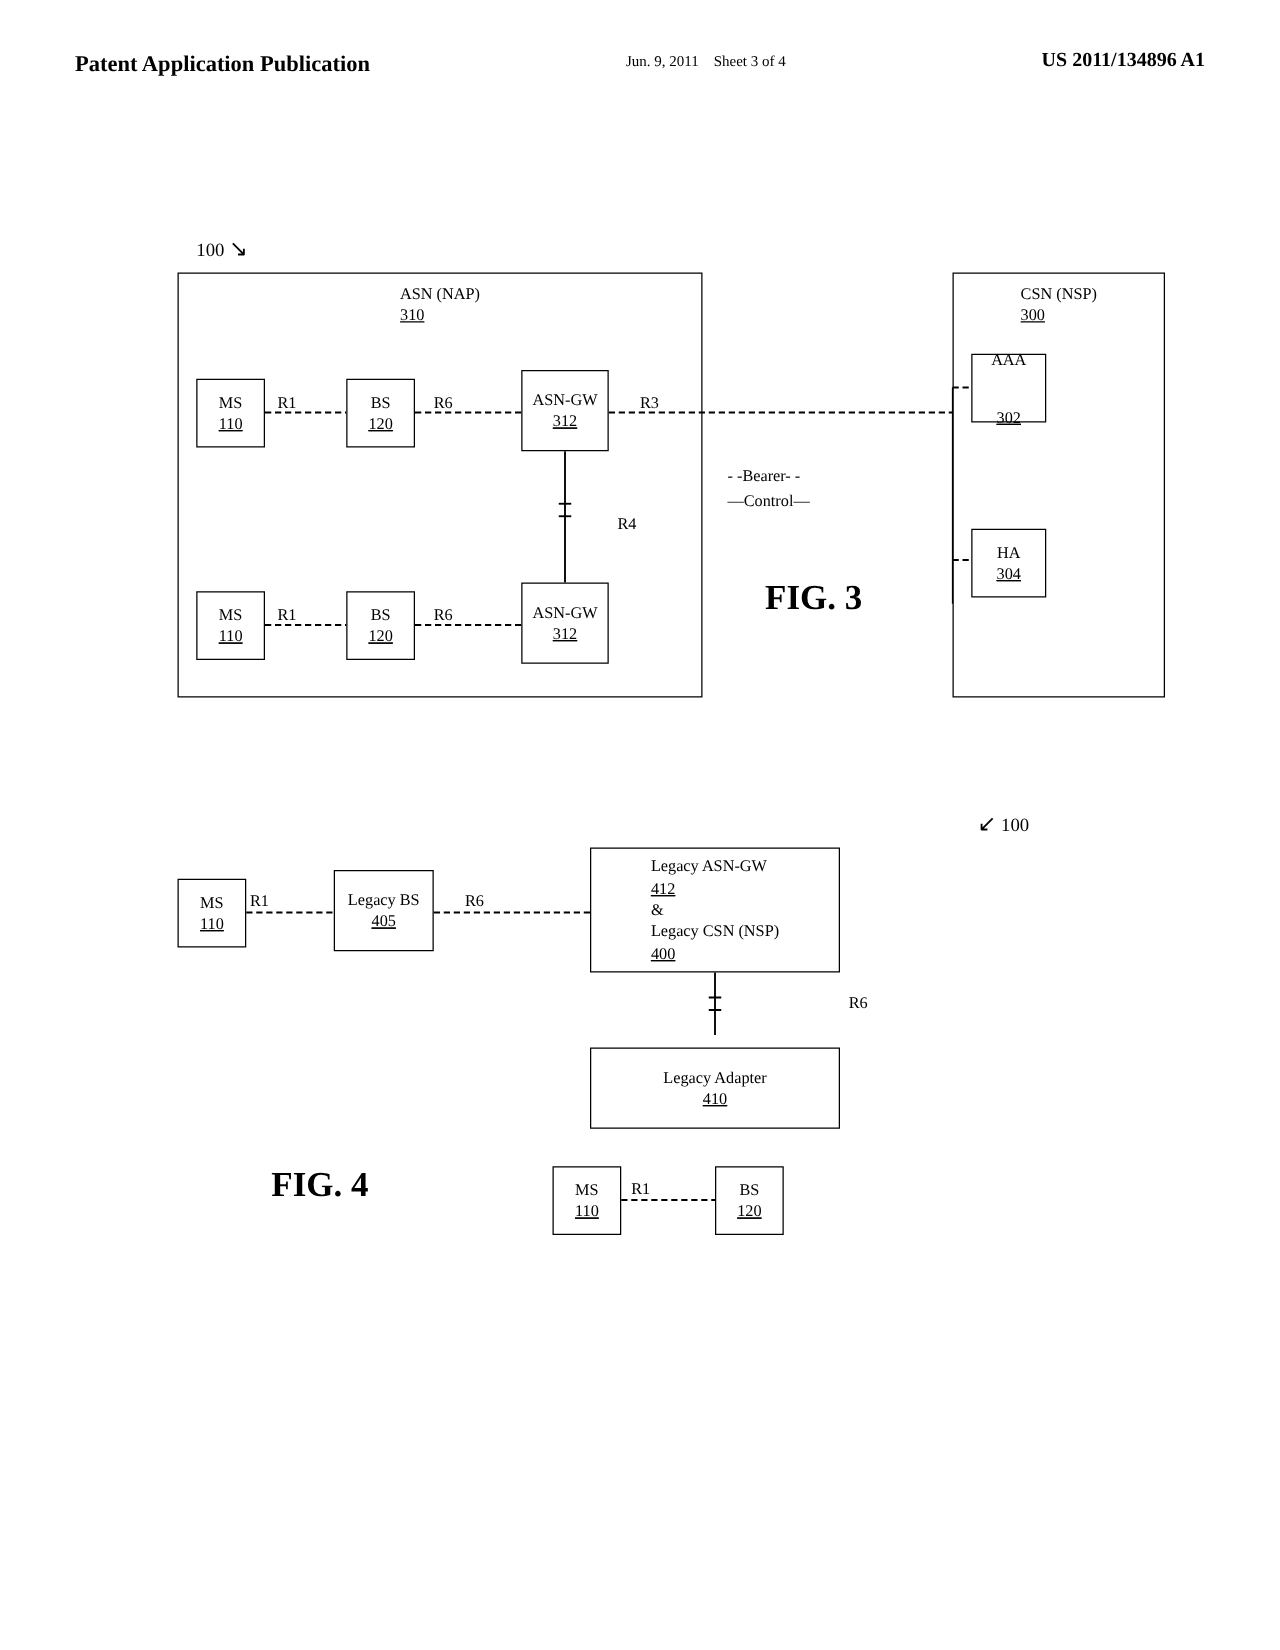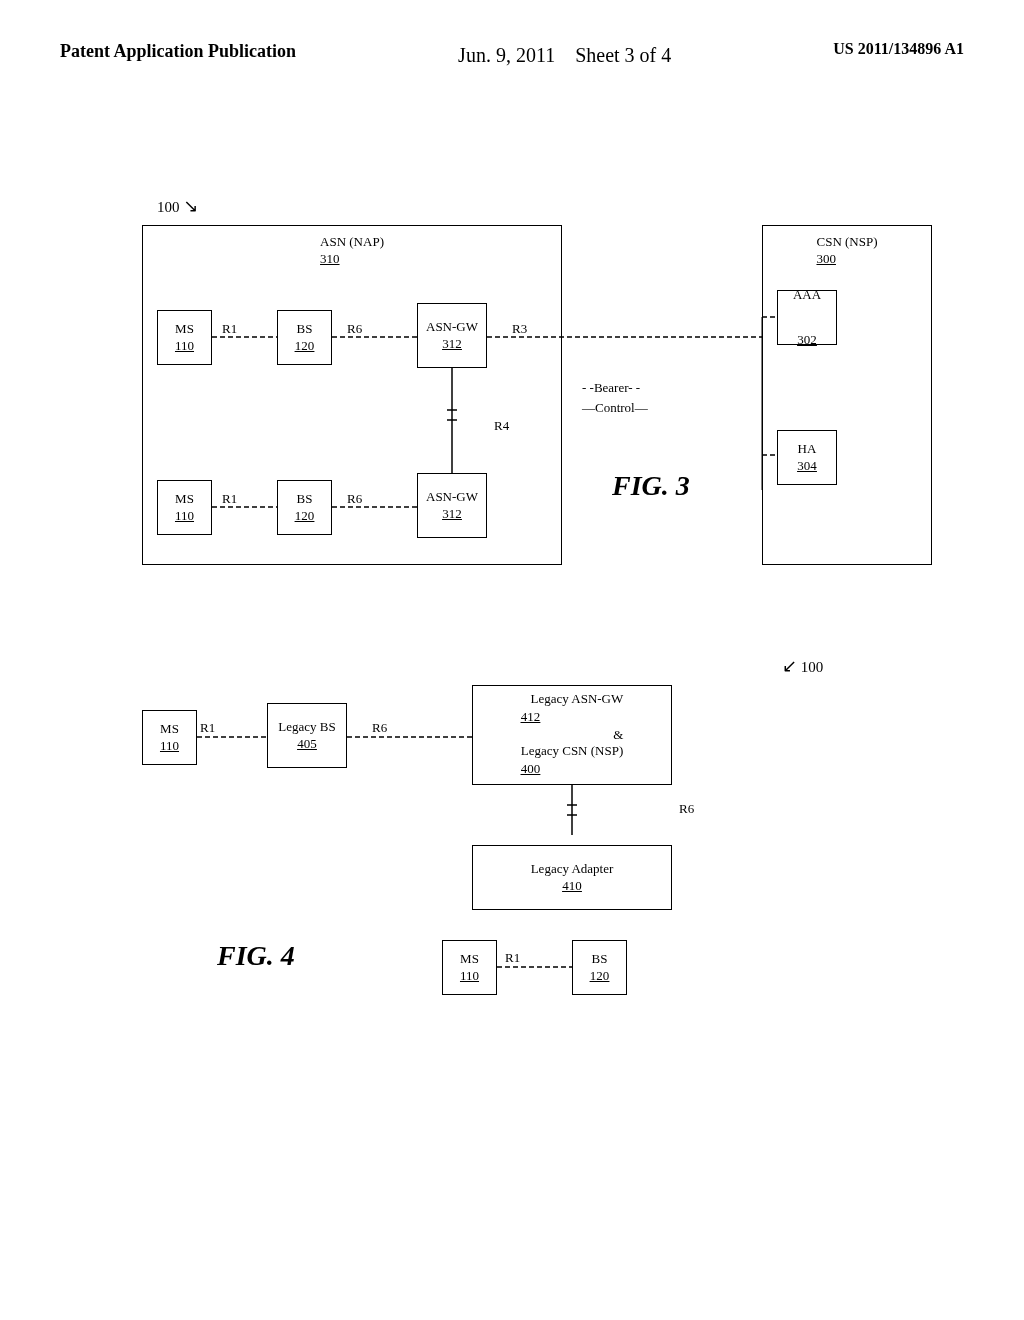--- a/index.html
+++ b/index.html
@@ -20,21 +20,21 @@
       padding: 40px 60px 20px 60px;
       border-bottom: none;
     }
     .header-left {
       font-size: 18px;
       font-weight: bold;
       max-width: 380px;
       line-height: 1.3;
     }
     .header-center {
-      font-size: 20px;
+      font-size: 12px;
       text-align: center;
       line-height: 1.5;
     }
     .header-right {
       font-size: 16px;
       font-weight: bold;
       text-align: right;
     }
 
     
@@ -60,42 +60,41 @@
       border: 1.5px solid #000;
       display: flex;
       flex-direction: column;
       align-items: center;
       justify-content: center;
       background: #fff;
       position: absolute;
     }
     .box-label {
       font-size: 13px;
-      text-align: right;
+      text-align: left;
       line-height: 1.3;
     }
     .box-num {
       font-size: 13px;
       text-decoration: underline;
       text-align: left;
     }
 
     
     .svg-overlay {
       position: absolute;
       top: 0;
       left: 0;
       pointer-events: none;
     }
 
     
     .fig-label {
       font-size: 28px;
       font-weight: bold;
-      font-style: italic;
       position: absolute;
     }
 
     
     .legend {
       position: absolute;
       font-size: 13px;
     }
 
     

